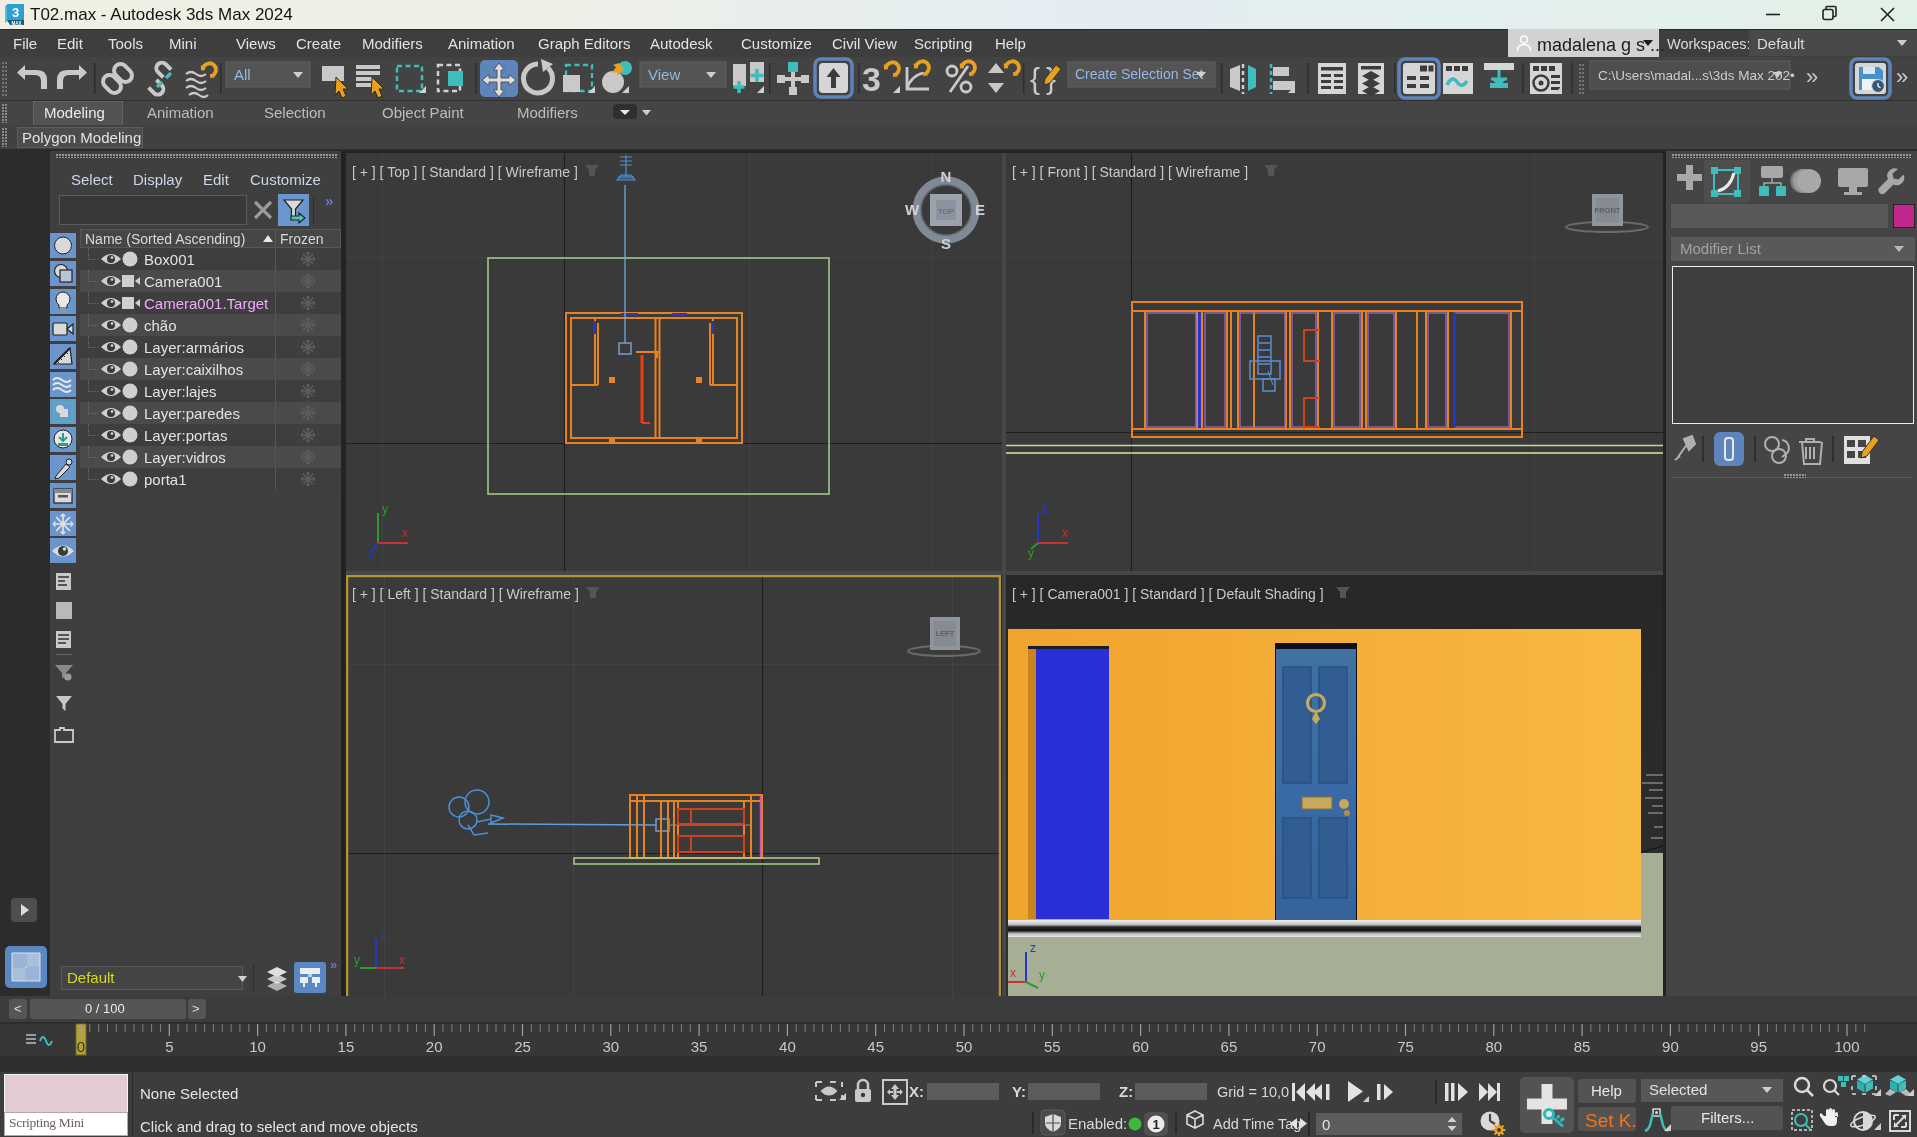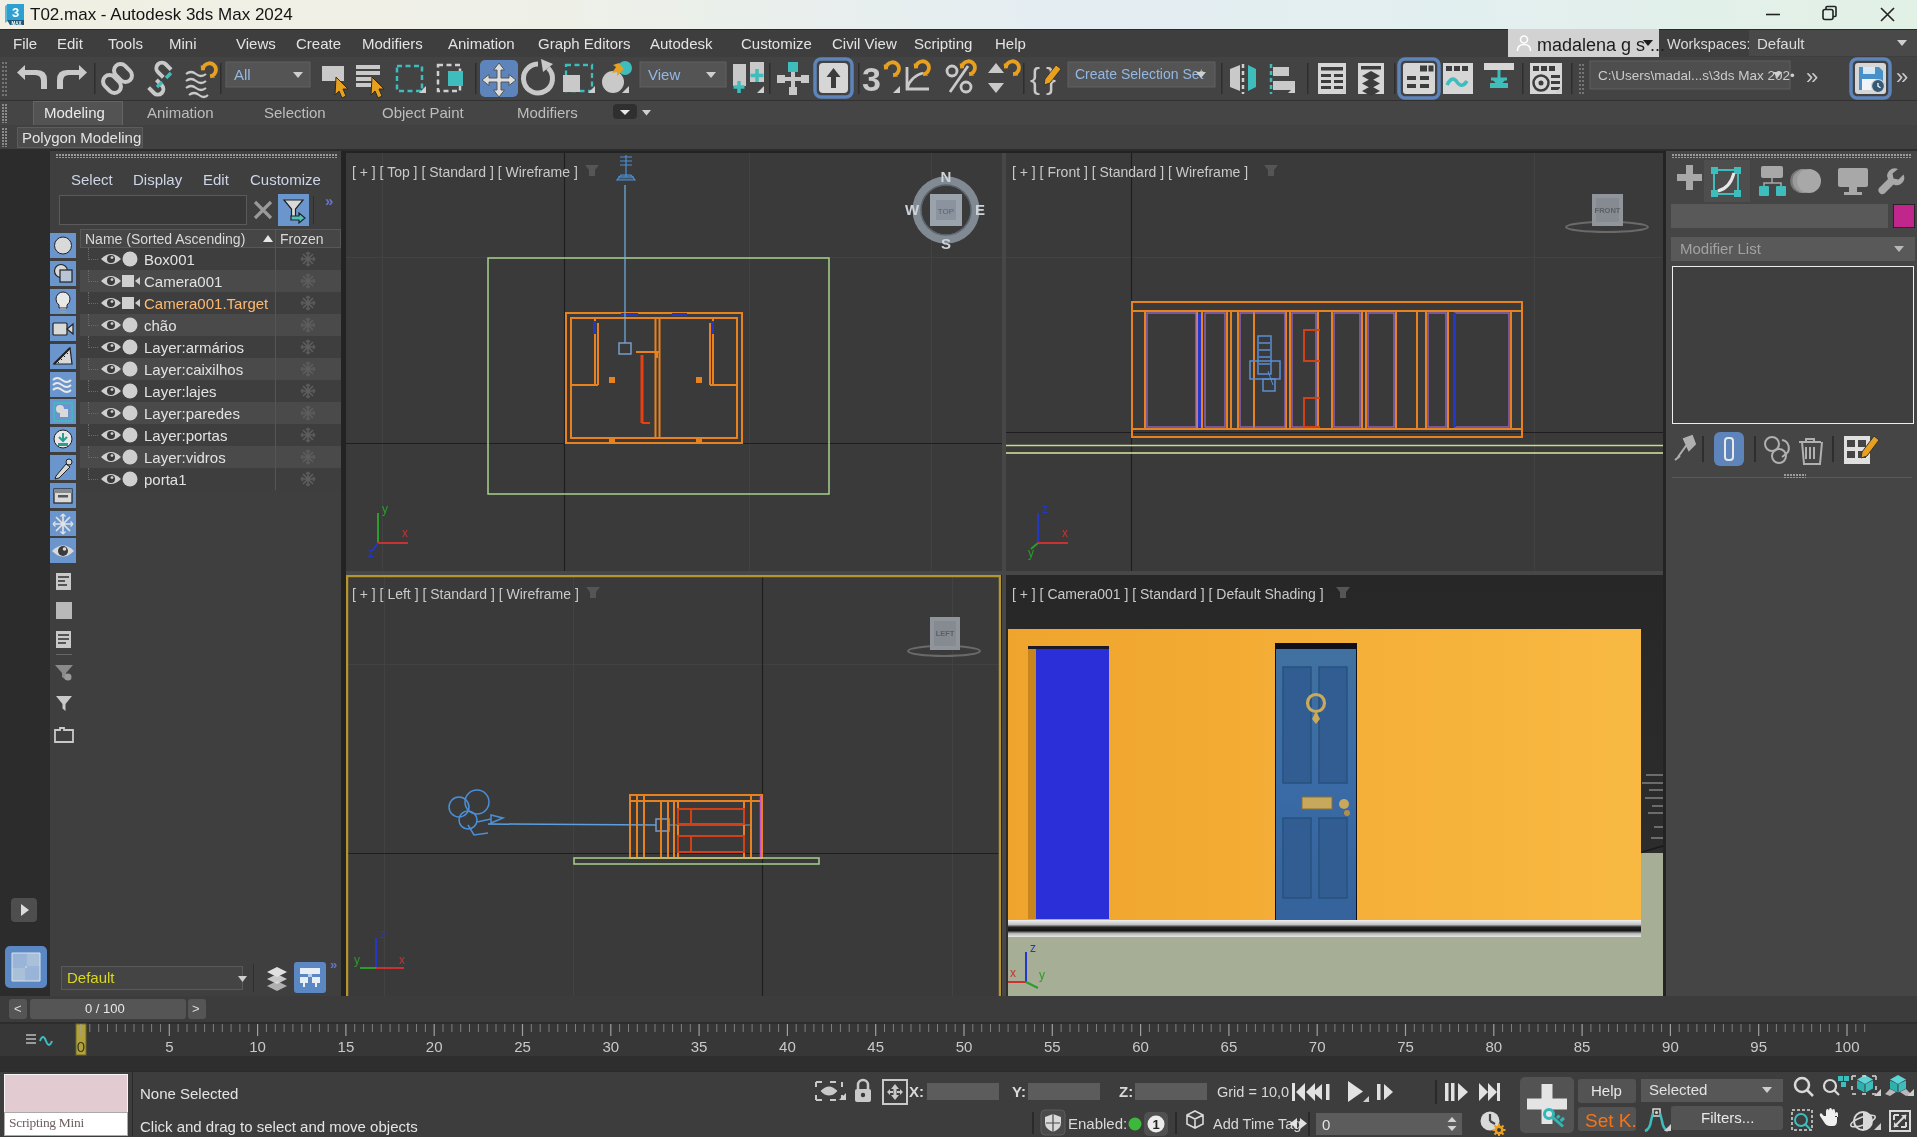--- a/index.html
+++ b/index.html
@@ -416,21 +416,21 @@
 <div class="abs" style="left:88px;top:292px;width:10px;height:12px;border-left:1px dotted #6a6a6a;border-bottom:1px dotted #6a6a6a"></div>
 <svg class="abs" style="left:100px;top:295px" width="22" height="16" viewBox="0 0 22 16">
       <path d="M1 8 Q11 -2 21 8 Q11 18 1 8 Z" fill="#cfcfcf"></path>
       <circle cx="11" cy="8" r="4" fill="#3a3a3a"></circle>
       <circle cx="12" cy="6.6" r="1.4" fill="#cfcfcf"></circle>
     </svg>
 <svg class="abs" style="left:122px;top:296px" width="18" height="14">
       <rect x="0" y="1" width="12" height="12" fill="#cfcfcf"></rect>
       <path d="M13 7 l5 -4 v8 z" fill="#cfcfcf"></path>
     </svg>
-<div class="txt" style="left:144px;top:295px;font-size:15px;color:#fdba74">Camera001.Target</div>
+<div class="txt" style="left:144px;top:295px;font-size:15px;color:#f0abfc">Camera001.Target</div>
 <div class="abs" style="left:275px;top:292px;width:1px;height:22px;background:#555"></div>
 <svg class="abs" style="left:300px;top:295px" width="16" height="16" viewBox="0 0 16 16">
       <g stroke="#5d5d5d" stroke-width="1.6">
         <path d="M8 1 V15 M1 8 H15 M3 3 L13 13 M13 3 L3 13"></path>
         <path d="M8 1 l-2 2 M8 1 l2 2 M8 15 l-2 -2 M8 15 l2 -2 M1 8 l2 -2 M1 8 l2 2 M15 8 l-2 -2 M15 8 l-2 2" stroke-width="1.2"></path>
       </g>
     </svg>
 <div class="abs" style="left:80px;top:314px;width:261px;height:22px;background:#4a4a4a"></div>
 <div class="abs" style="left:88px;top:314px;width:10px;height:12px;border-left:1px dotted #6a6a6a;border-bottom:1px dotted #6a6a6a"></div>
 <svg class="abs" style="left:100px;top:317px" width="22" height="16" viewBox="0 0 22 16">

